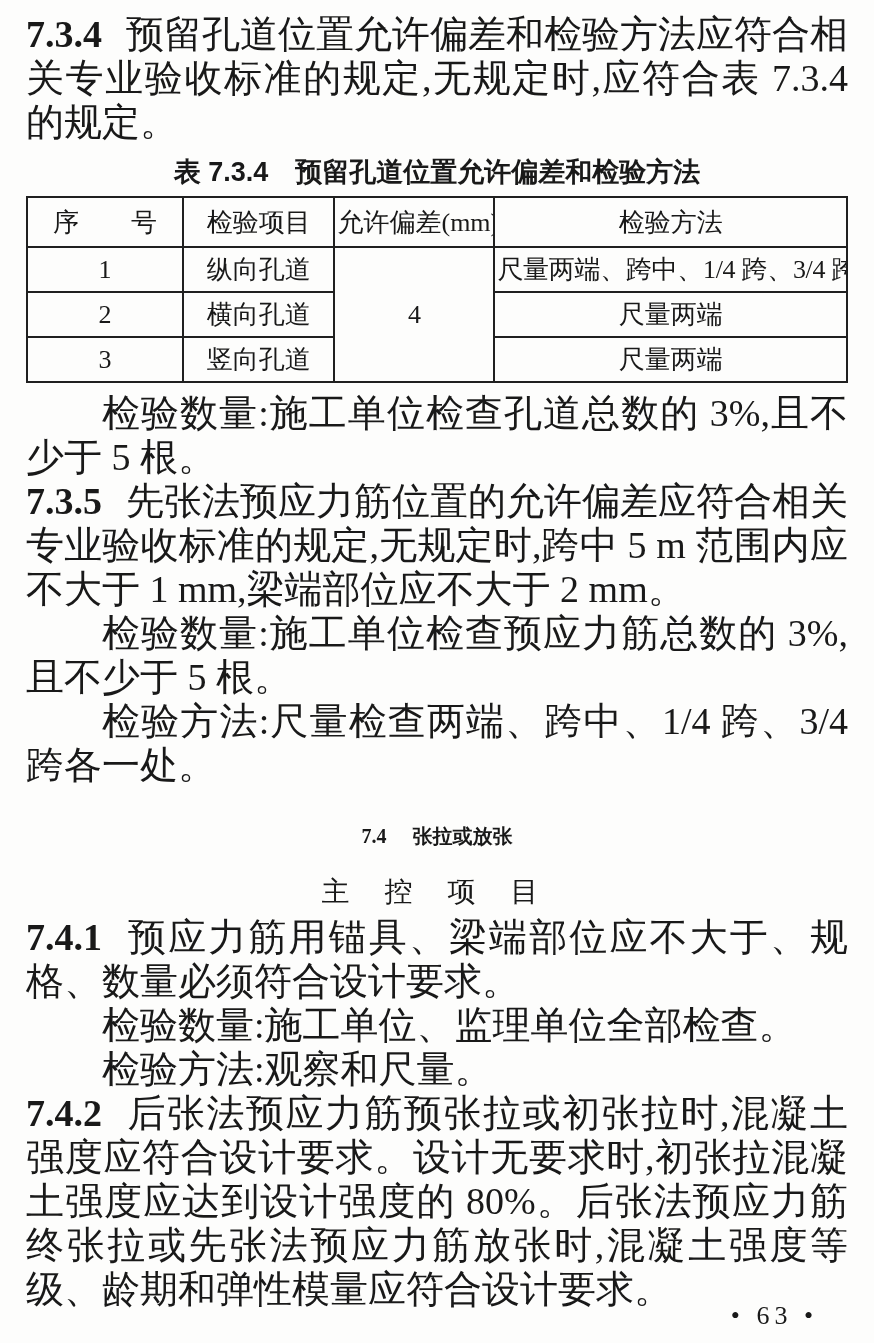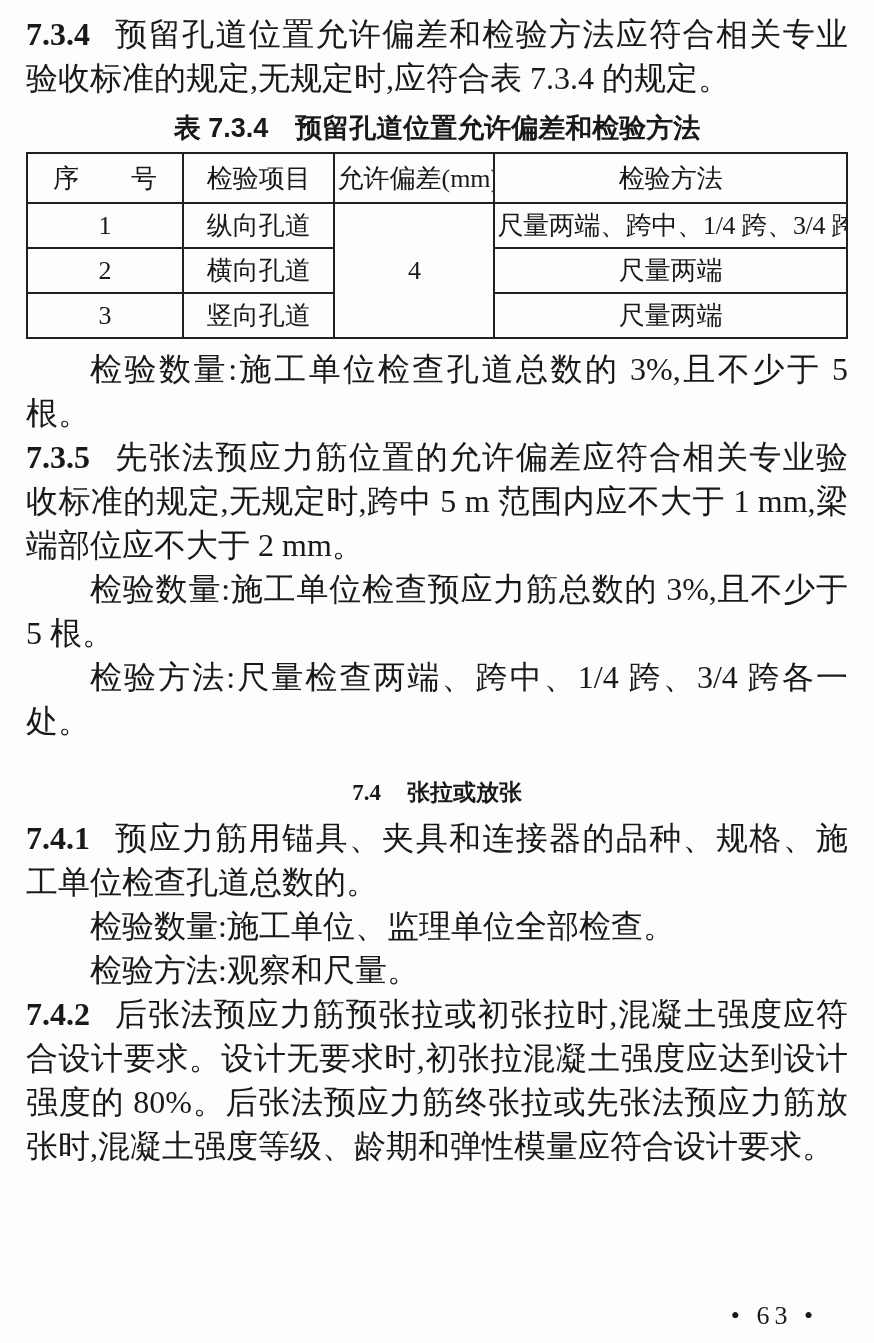--- a/index.html
+++ b/index.html
@@ -10,21 +10,21 @@
     height: 1343px;
     margin: 0 auto;
     background: #fdfdfc;
     color: #191919;
     font-family: "Liberation Serif", "DejaVu Serif", serif;
     padding: 12px 26px 0 26px;
     overflow: hidden;
   }
   .para {
     margin: 0;
-    font-size: 32px;
+    font-size: 38px;
     line-height: 44px;
     text-align: justify;
     text-justify: inter-character;
   }
   .para .num {
     font-weight: bold;
     margin-right: 24px;
     font-family: "Liberation Serif", "DejaVu Serif", serif;
   }
   .indent { text-indent: 2em; }
@@ -59,21 +59,21 @@
   th.col-meth  { width: 43%; }
   td.method-long {
     font-size: 20px;
     white-space: nowrap;
     letter-spacing: -0.3px;
     padding: 0 1px;
   }
   .note-gap { margin-top: 8px; }
   .sec-head {
     text-align: center;
-    font-size: 23px;
+    font-size: 20px;
     font-weight: bold;
     line-height: 46px;
     margin: 26px 0 0 0;
     font-family: "Liberation Sans", "DejaVu Sans", sans-serif;
   }
   .sec-head .sec-num {
     font-family: "Liberation Serif", "DejaVu Serif", serif;
     margin-right: 26px;
   }
   .subhead {
@@ -131,22 +131,23 @@
 
   <p class="para indent note-gap">检验数量:施工单位检查孔道总数的 3%,且不少于 5 根。</p>
 
   <p class="para"><span class="num">7.3.5</span><span>先张法预应力筋位置的允许偏差应符合相关专业验收标准的规定,无规定时,跨中 5 m 范围内应不大于 1 mm,梁端部位应不大于 2 mm。</span></p>
 
   <p class="para indent">检验数量:施工单位检查预应力筋总数的 3%,且不少于 5 根。</p>
   <p class="para indent">检验方法:尺量检查两端、跨中、1/4 跨、3/4 跨各一处。</p>
 
   <h2 class="sec-head"><span class="sec-num">7.4</span><span>张拉或放张</span></h2>
 
+  <div class="subhead">主 控 项 目</div>
 
-  <p class="para"><span class="num">7.4.1</span><span>预应力筋用锚具、夹具和连接器的品种、规格、施工单位检查孔道总数的。</span></p>
+  <p class="para"><span class="num">7.4.1</span><span>预应力筋用锚具、梁端部位应不大于、规格、数量必须符合设计要求。</span></p>
 
   <p class="para indent">检验数量:施工单位、监理单位全部检查。</p>
   <p class="para indent">检验方法:观察和尺量。</p>
 
   <p class="para"><span class="num">7.4.2</span><span>后张法预应力筋预张拉或初张拉时,混凝土强度应符合设计要求。设计无要求时,初张拉混凝土强度应达到设计强度的 80%。后张法预应力筋终张拉或先张法预应力筋放张时,混凝土强度等级、龄期和弹性模量应符合设计要求。</span></p>
 
 
   <div class="pageno">• 63 •</div>
 
 </div>

